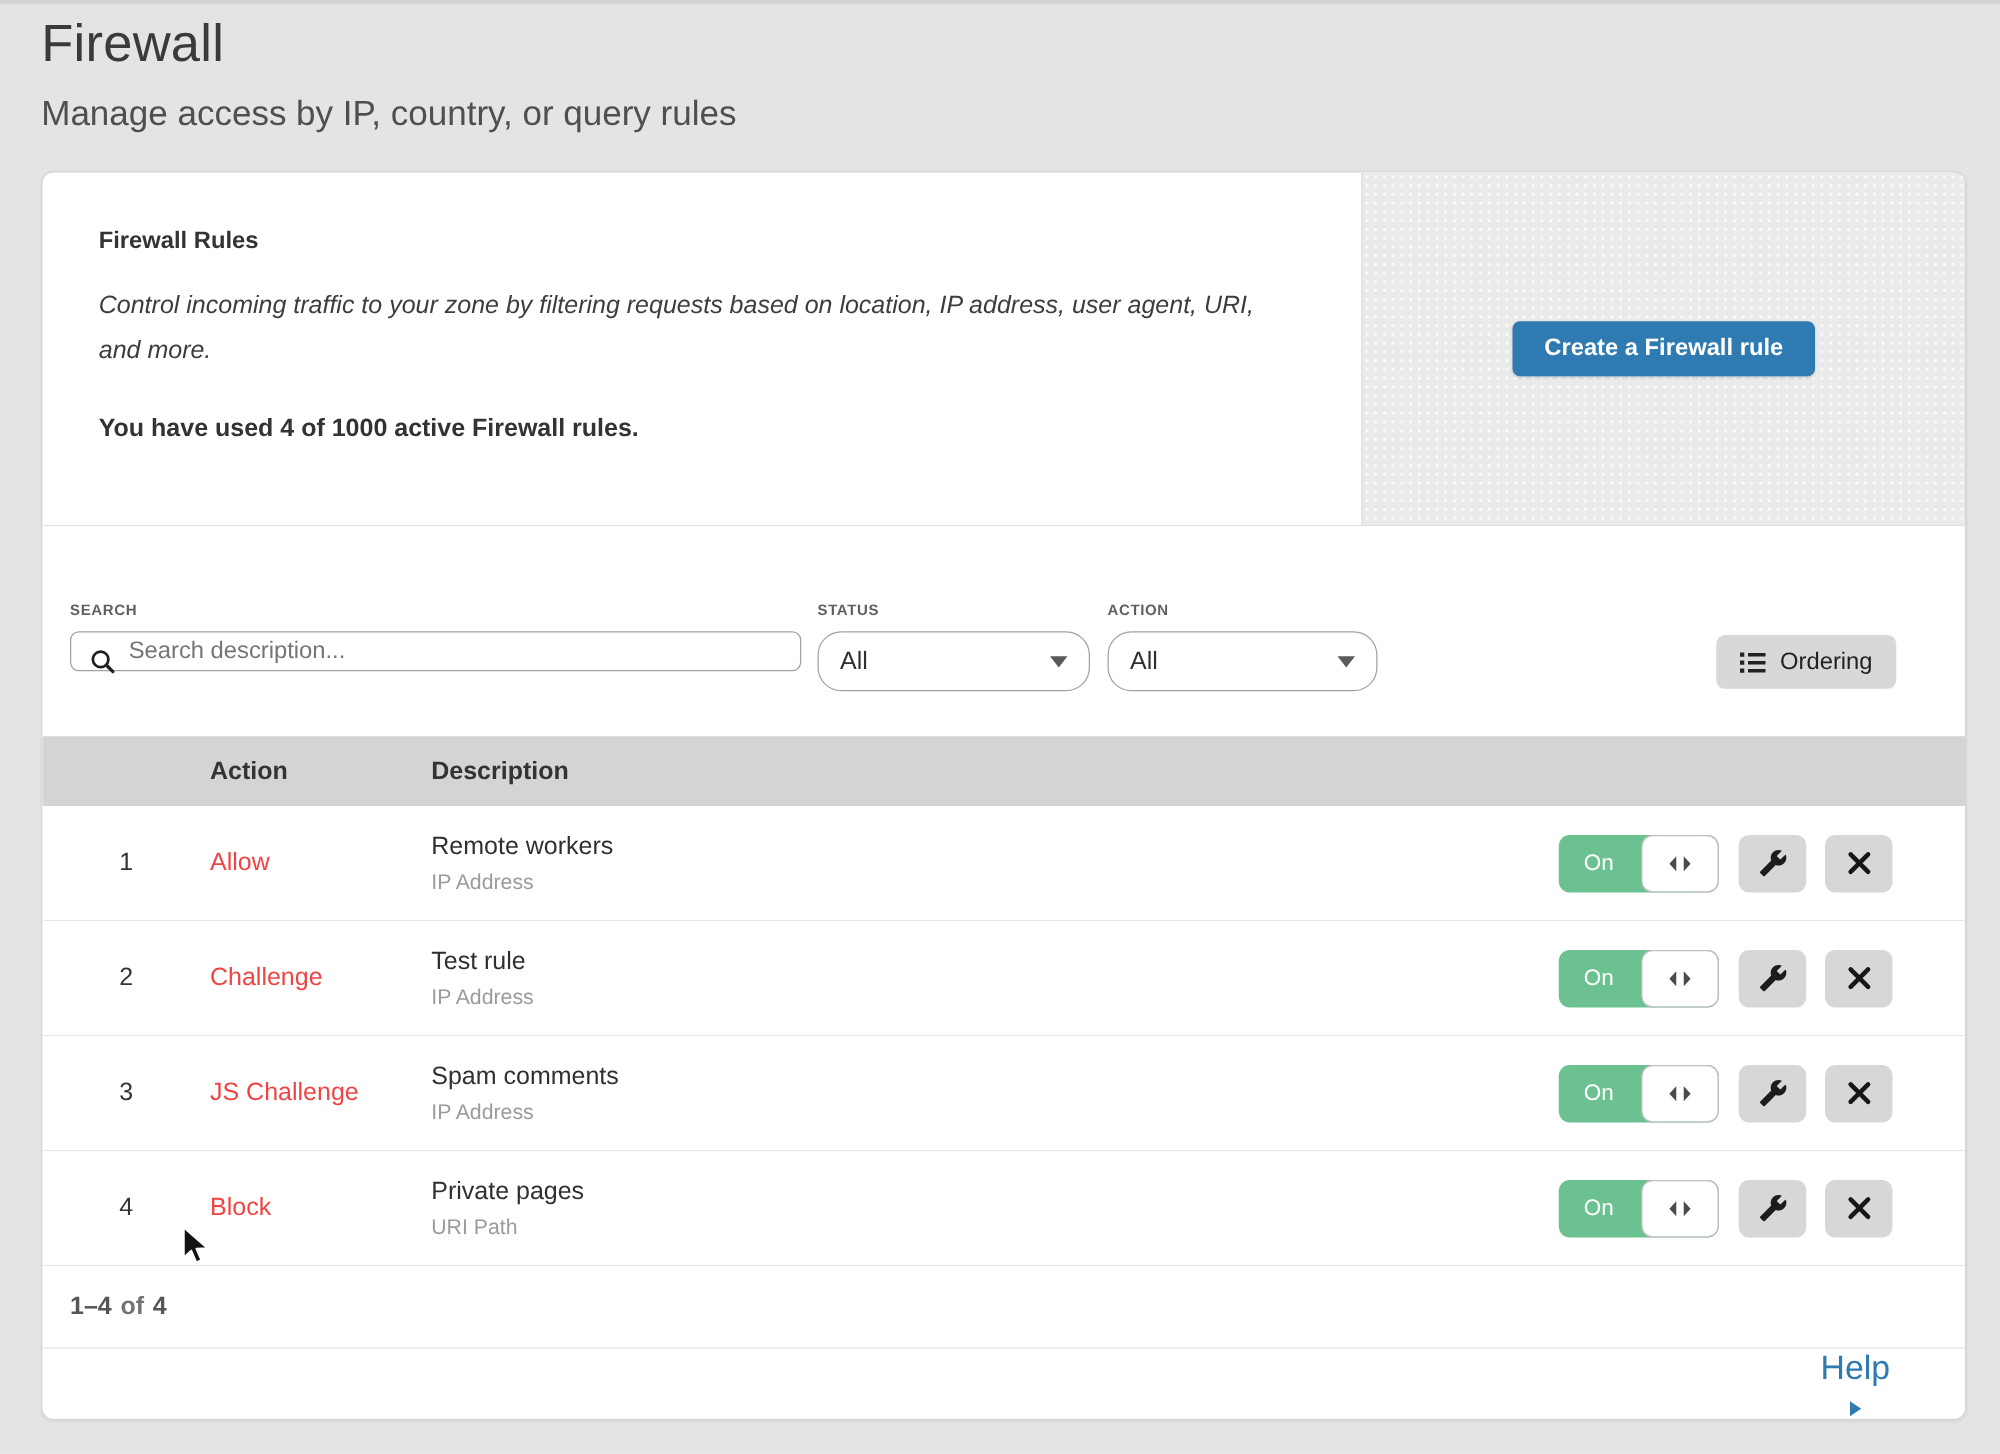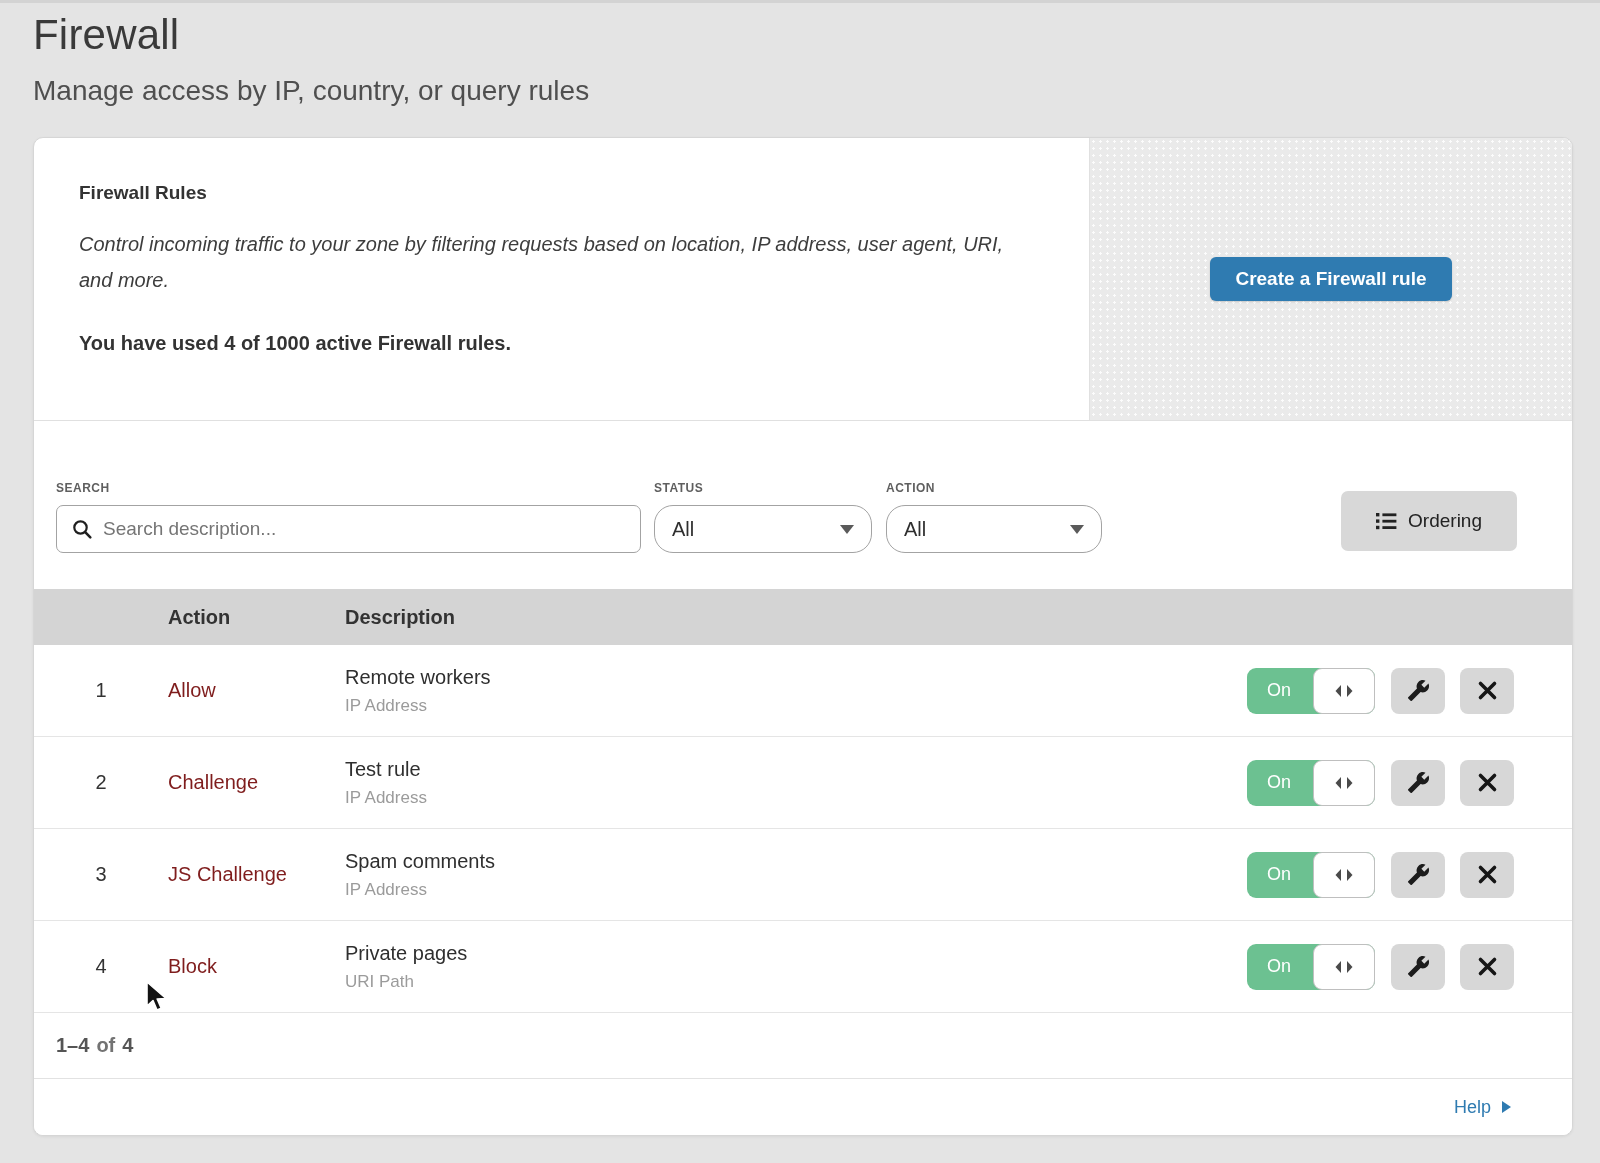--- a/index.html
+++ b/index.html
@@ -64,48 +64,48 @@
   }
 
   
   .filters{display:flex;align-items:flex-end;padding:26px 55px 36px 22px;background:#fff;}
   .filter-group{display:flex;flex-direction:column;}
   .filter-label{font-size:12px;font-weight:700;color:#5f5f5f;letter-spacing:0.5px;margin-bottom:10px;}
   .search-group{width:585px;margin-right:13px;margin-top:34px;}
   .search-wrap{position:relative;height:48px;}
   .search-wrap svg{position:absolute;left:15px;top:13px;}
   .search-input{
-    width:100%;height:48px;border:1px solid #a3a3a3;border-radius:7px;
+    width:100%;height:32px;border:1px solid #a3a3a3;border-radius:7px;
     padding:0 14px 0 46px;font-family:inherit;font-size:19px;color:#333;background:#fff;outline:none;
   }
   .search-input::placeholder{color:#757575;}
   .select{
     height:48px;border:1px solid #a3a3a3;border-radius:19px;background:#fff;
     display:flex;align-items:center;justify-content:space-between;
     padding:0 17px;font-size:20px;color:#2f2f2f;cursor:pointer;
   }
   .status-group{width:218px;margin-right:14px;}
   .action-group{width:216px;}
   .chevron{width:0;height:0;border-left:7px solid transparent;border-right:7px solid transparent;border-top:9px solid #5a5a5a;}
   .ordering-btn{
     margin-left:auto;margin-bottom:2px;
     display:inline-flex;align-items:center;gap:11px;
-    height:60px;padding:0 35px;
+    height:43px;padding:0 19px;
     background:#d8d8d8;border:none;border-radius:7px;
     font-family:inherit;font-size:19px;color:#222;cursor:pointer;
   }
 
   
   .thead{display:flex;align-items:center;height:56px;background:var(--thead-bg);font-size:20px;font-weight:700;color:#333;}
   .col-num{width:134px;}
   .col-action{width:177px;}
   .col-desc{flex:1;}
   .rule-row{display:flex;align-items:center;height:92px;border-bottom:1px solid #e5e5e5;background:#fff;}
   .cell-num{width:134px;text-align:center;font-size:20px;color:#333;}
-  .cell-action{width:177px;font-size:20px;color:#7f1d1d;}
+  .cell-action{width:177px;font-size:20px;color:#ef4444;}
   .cell-desc{flex:1;}
   .desc-title{font-size:20px;color:#2f2f2f;margin-bottom:7px;}
   .desc-sub{font-size:17px;color:var(--text-sub);}
   .cell-controls{display:flex;align-items:center;padding-right:58px;}
 
   .toggle{
     position:relative;width:128px;height:46px;border-radius:9px;
     background:var(--toggle-green);cursor:pointer;flex:none;
   }
   .toggle-on{
@@ -124,21 +124,21 @@
   }
   .wrench-btn{margin-left:16px;}
   .x-btn{margin-left:15px;}
   .wrench-btn svg{transform:scaleX(-1);}
 
   
   .pagination{height:66px;display:flex;align-items:center;padding-left:22px;border-bottom:1px solid #e2e2e2;font-size:20px;background:#fff;}
   .pagination .strong{font-weight:700;color:#555;}
   .pagination .soft{font-weight:700;color:#737373;margin:0 7px;}
   .help-row{height:56px;display:flex;align-items:center;justify-content:flex-end;padding-right:60px;background:#fff;}
-  .help-link{display:inline-flex;align-items:center;gap:9px;color:var(--accent-blue);font-size:18px;text-decoration:none;cursor:pointer;}
+  .help-link{display:inline-flex;align-items:center;gap:9px;color:var(--accent-blue);font-size:27px;text-decoration:none;cursor:pointer;flex-direction:column;}
 
   
   .cursor{position:absolute;left:144px;top:981px;pointer-events:none;}
 </style>
 </head>
 <body>
 
 <div class="top-edge"></div>
 
 <div class="page-header">

